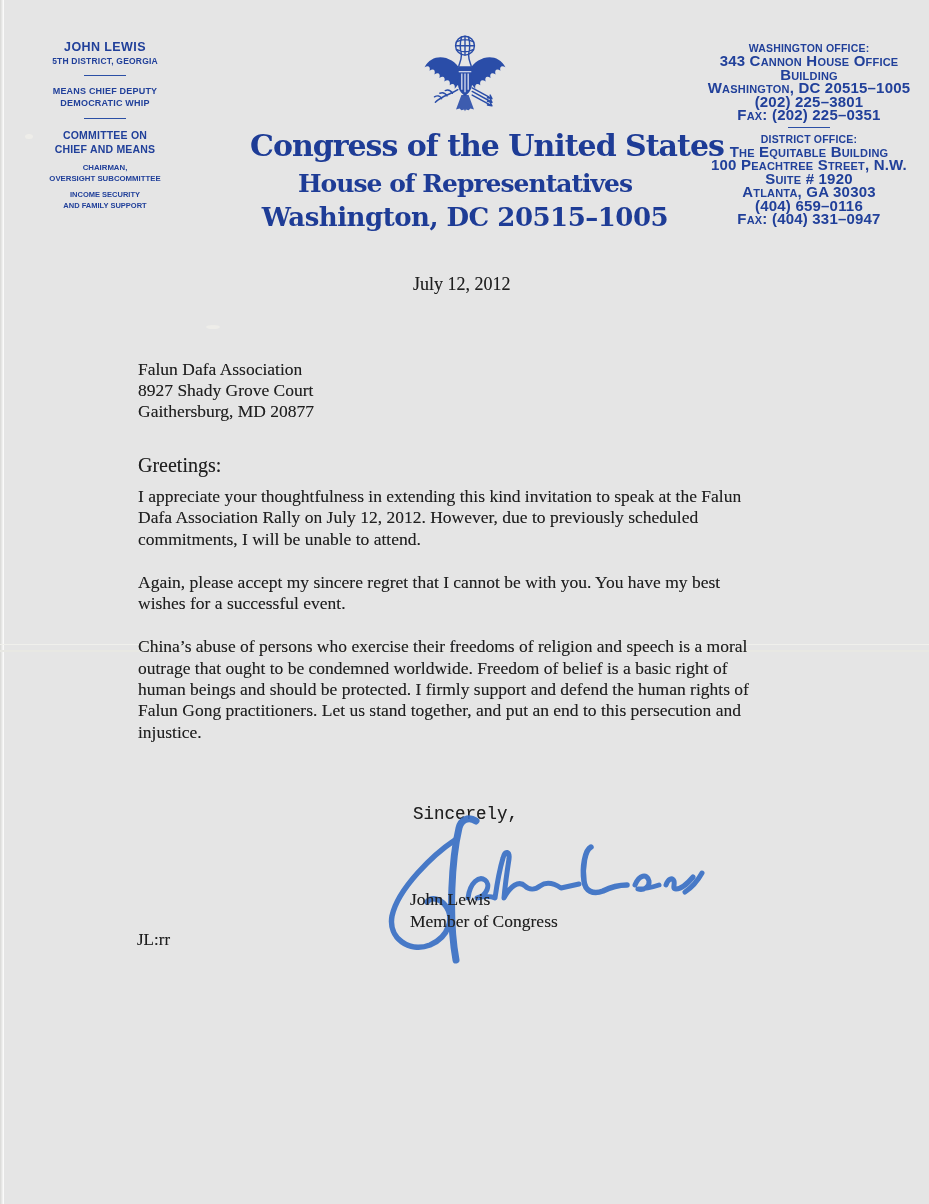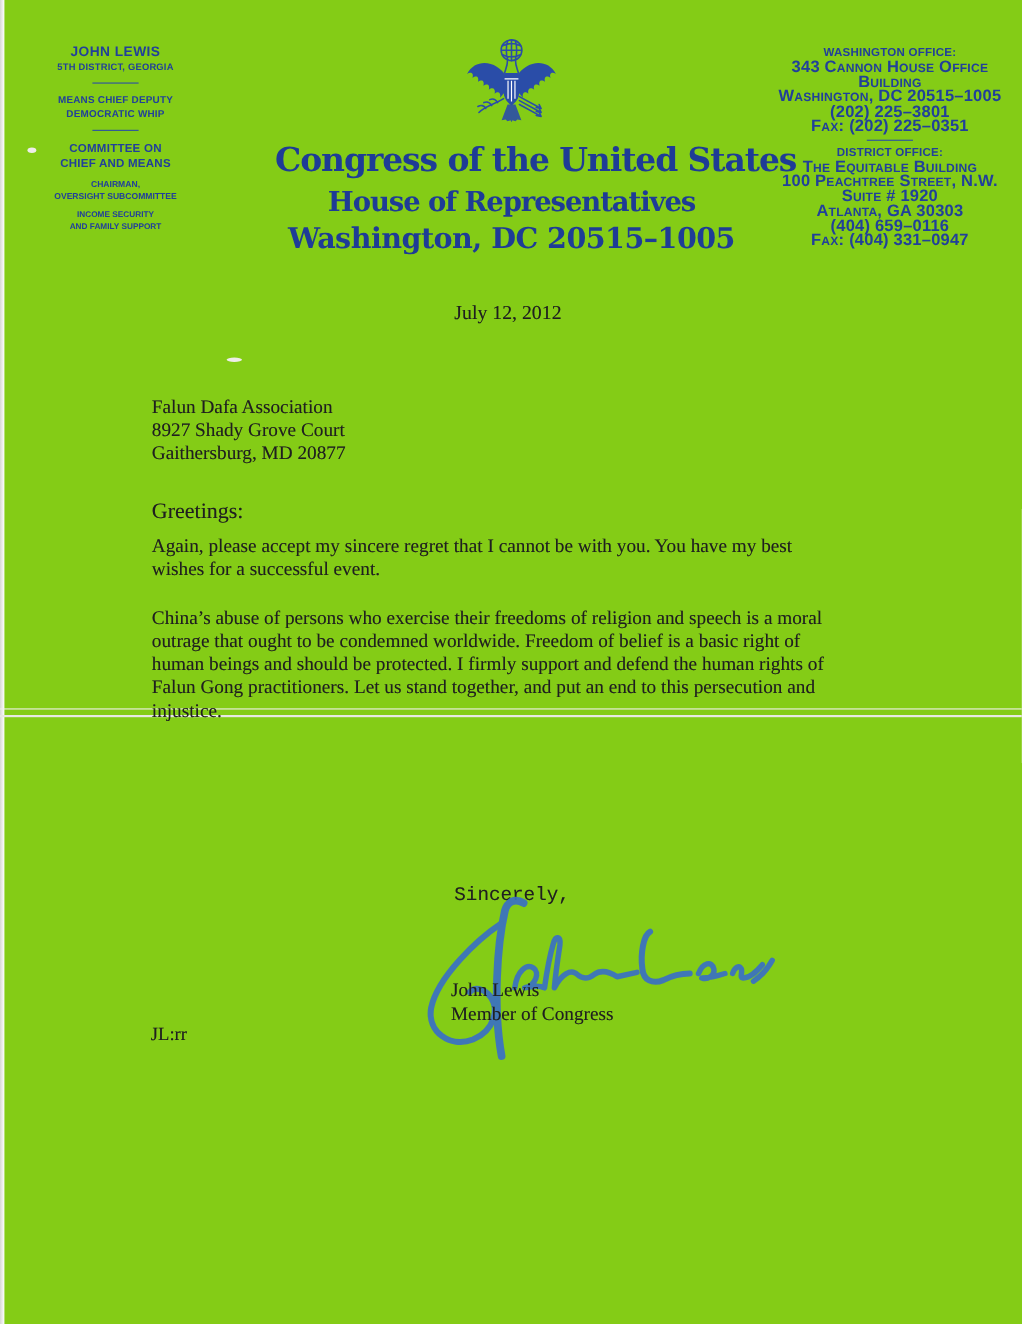--- a/index.html
+++ b/index.html
@@ -1,21 +1,21 @@
 <!DOCTYPE html>
 <html><head>
 <meta charset="utf-8">
 <style>
   * { margin: 0; padding: 0; box-sizing: border-box; }
   html, body { background: #ffffff; }
   .page {
     position: relative;
     width: 929px;
     height: 1204px;
-    background: #84cc16;
+    background: #e5e5e5;
     overflow: hidden;
     font-family: "Liberation Serif", serif;
     color: #1f1f1f;
   }
 
   
   .scan-edge {
     position: absolute; left: 0; top: 0; width: 4px; height: 100%;
     background: linear-gradient(to right, #d7d7d5, #ffffff);
   }
@@ -167,20 +167,23 @@
 
   <div class="recipient soft">
     <div>Falun Dafa Association</div>
     <div>8927 Shady Grove Court</div>
     <div>Gaithersburg, MD 20877</div>
   </div>
 
   <div class="salutation soft">Greetings:</div>
 
   <div class="letter-body soft">
+    <p>I appreciate your thoughtfulness in extending this kind invitation to speak at the Falun
+Dafa Association Rally on July 12, 2012. However, due to previously scheduled
+commitments, I will be unable to attend.</p>
     <p>Again, please accept my sincere regret that I cannot be with you. You have my best
 wishes for a successful event.</p>
     <p>China’s abuse of persons who exercise their freedoms of religion and speech is a moral
 outrage that ought to be condemned worldwide. Freedom of belief is a basic right of
 human beings and should be protected. I firmly support and defend the human rights of
 Falun Gong practitioners. Let us stand together, and put an end to this persecution and
 injustice.</p>
   </div>
 
   <div class="closing soft">Sincerely,</div>

